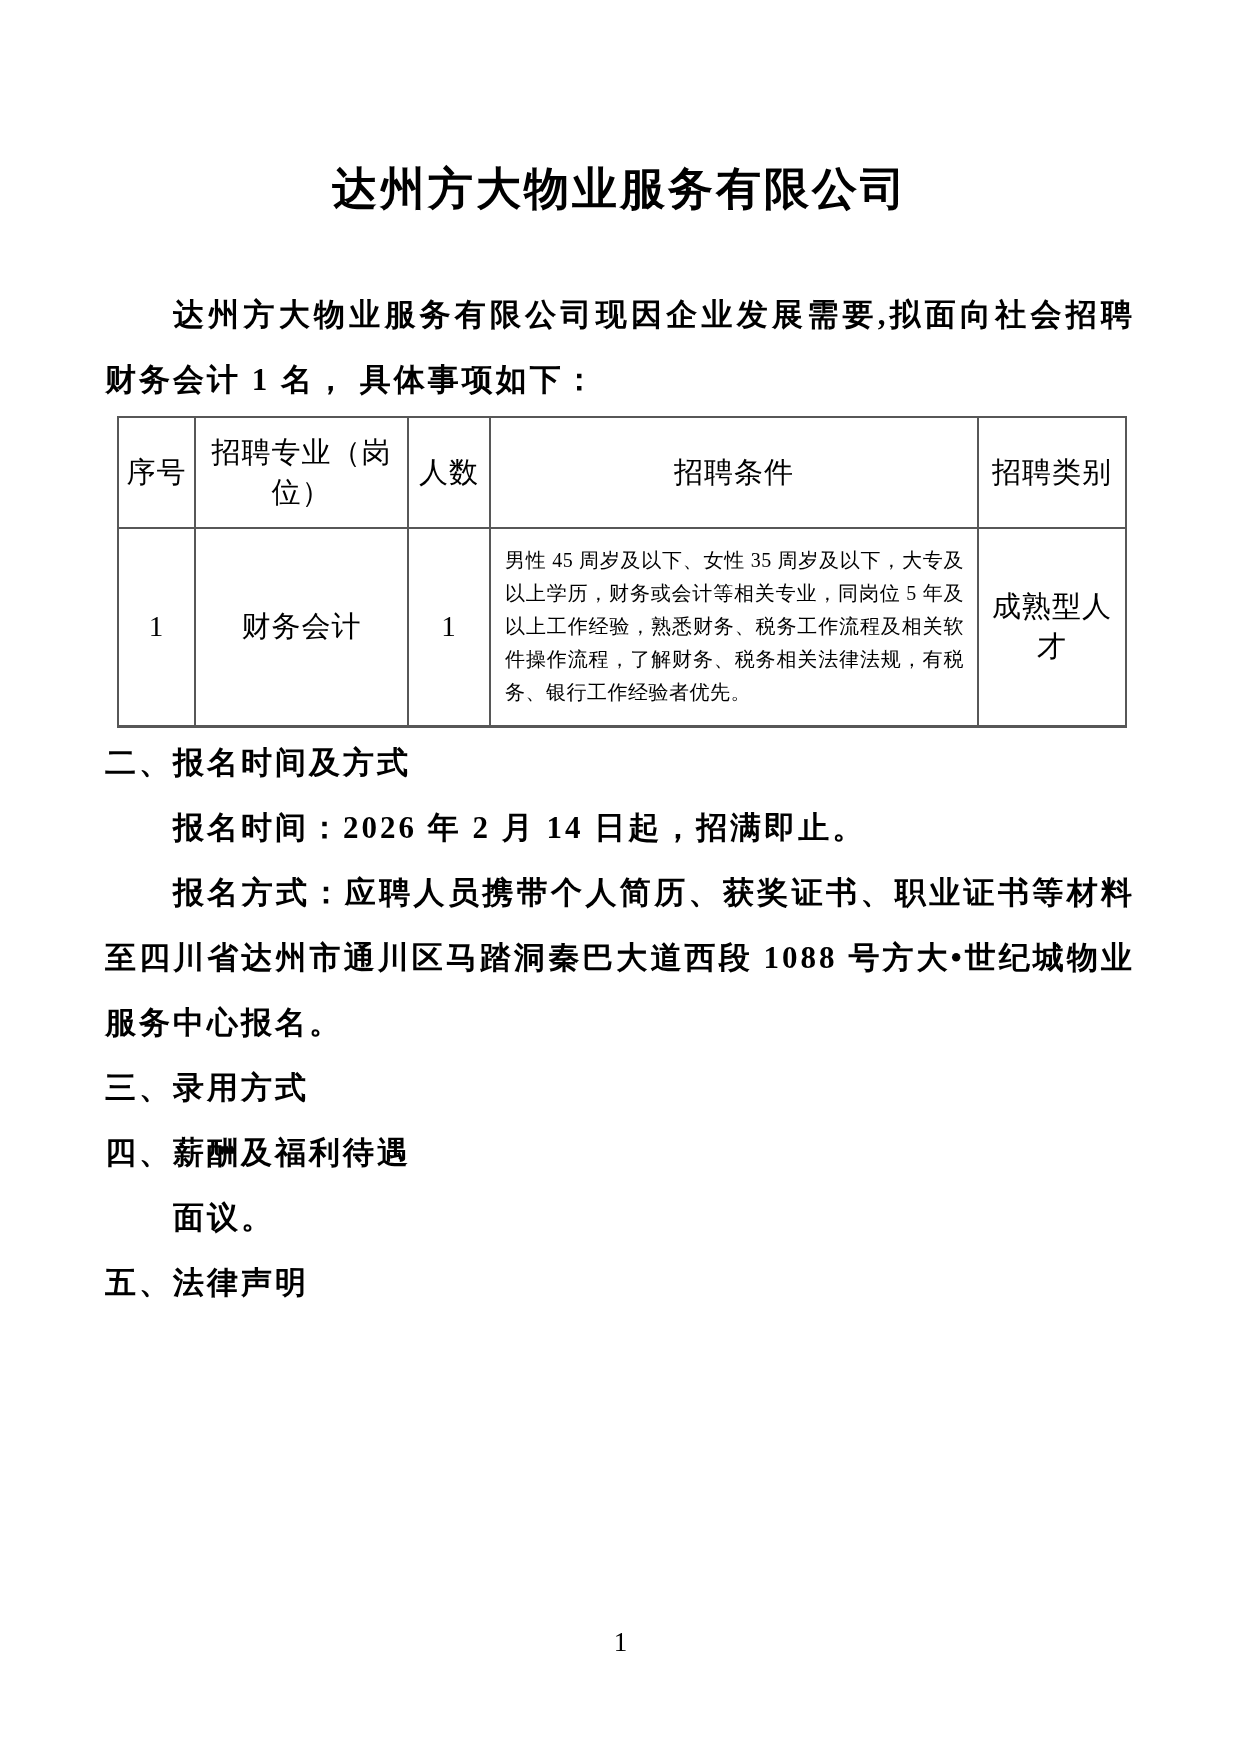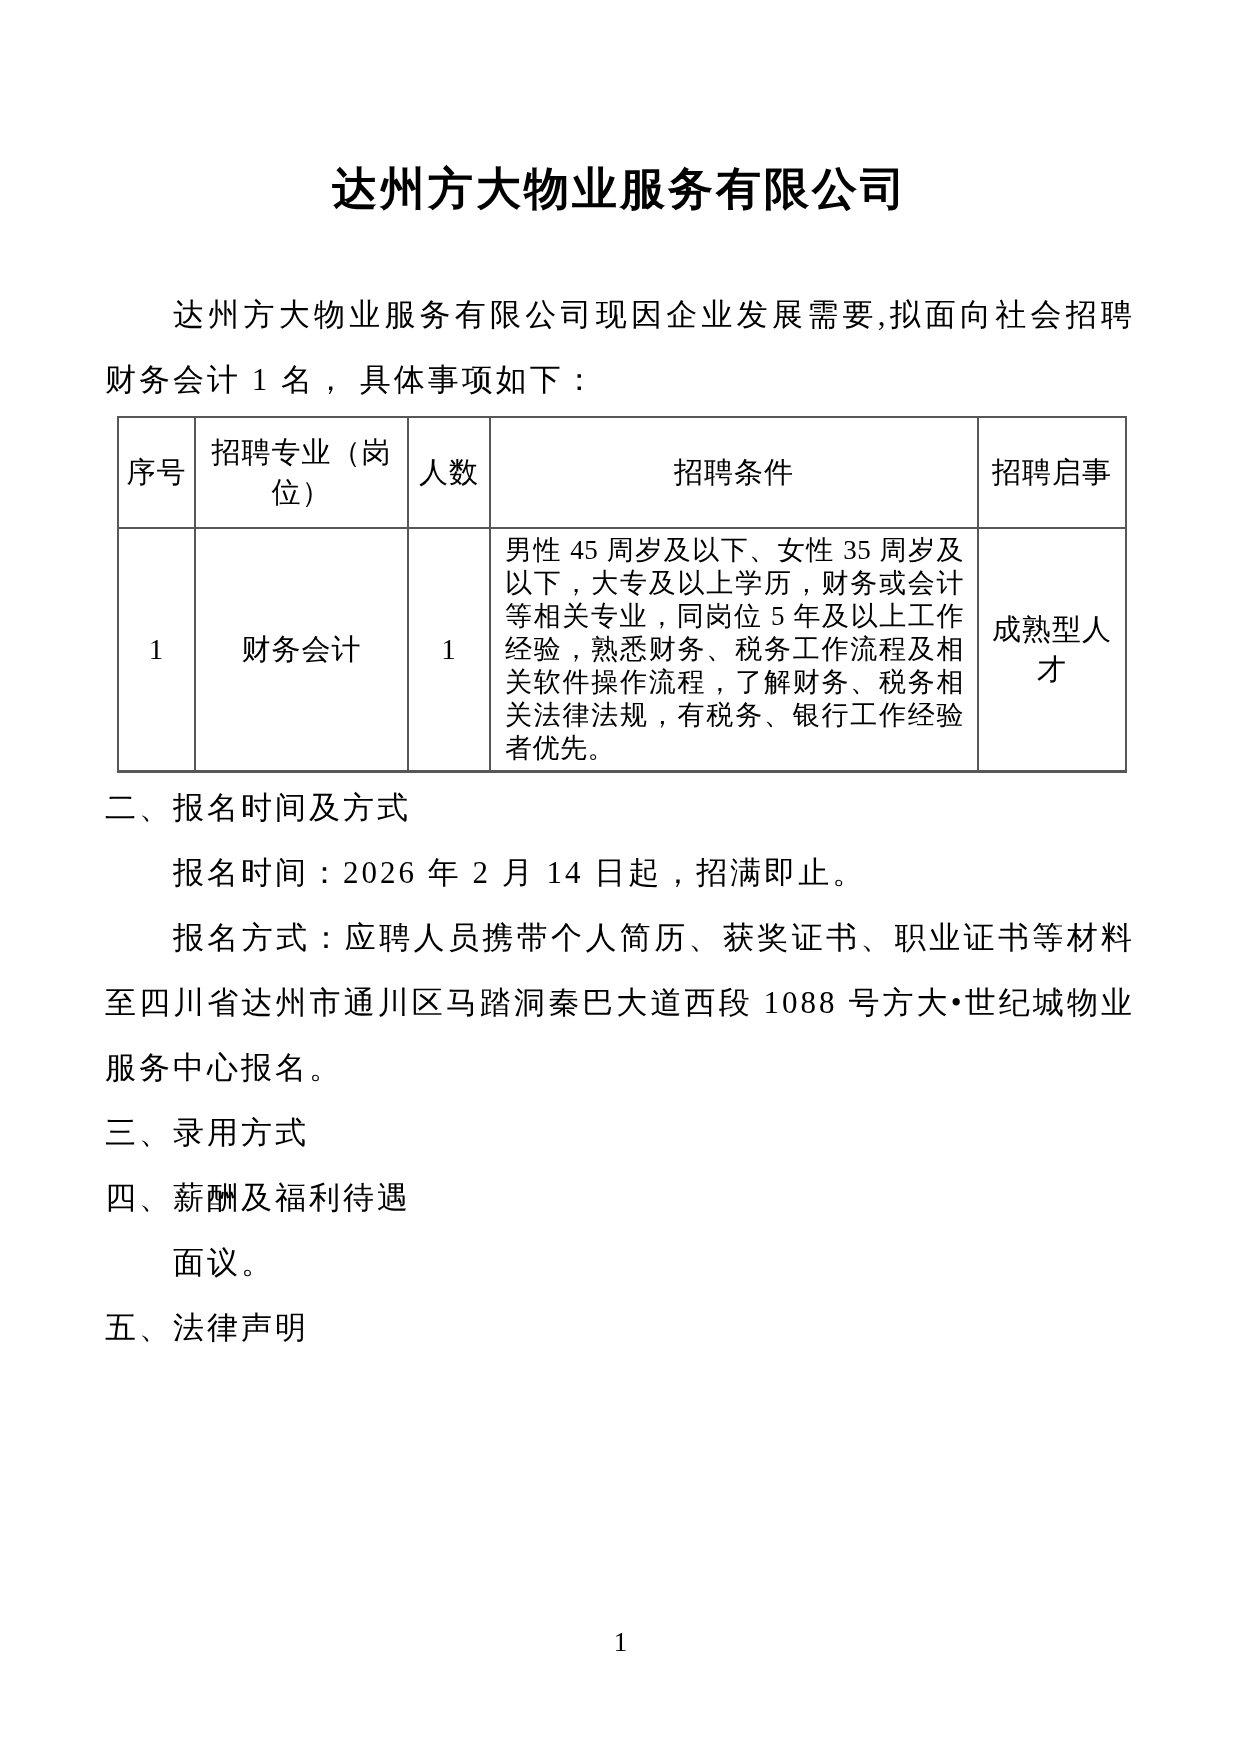--- a/index.html
+++ b/index.html
@@ -18,21 +18,21 @@
   .title {
     text-align: center;
     font-size: 45px;
     font-weight: bold;
     line-height: 62px;
     letter-spacing: 3px;
   }
   .subtitle { margin-top: 30px; }
   .para, .sec {
     font-size: 31px;
-    font-weight: normal;
+    font-weight: bold;
     line-height: 65px;
     letter-spacing: 3px;
     margin: 0;
     text-align: justify;
   }
   .intro { margin-top: 62px; }
   .intro, .indent { text-indent: 68px; }
   .recruit-table {
     border-collapse: collapse;
     table-layout: fixed;
@@ -47,21 +47,21 @@
     font-weight: normal;
     text-align: center;
     vertical-align: middle;
     padding: 0;
     letter-spacing: 1px;
   }
   .recruit-table th { height: 111px; font-size: 29px; }
   .recruit-table td { height: 198px; font-size: 29px; }
   td.cond {
     text-align: justify;
-    font-size: 27px;
+    font-size: 20px;
     line-height: 33px;
     padding: 5px 13px 5px 14px;
     letter-spacing: 0.5px;
   }
   .after-table { margin-top: 2px; }
   .pagenum {
     position: absolute;
     top: 1626px;
     left: 0;
     width: 1241px;
@@ -87,21 +87,21 @@
       <col style="width:82px">
       <col style="width:488px">
       <col style="width:148px">
     </colgroup>
     <thead>
       <tr>
         <th>序号</th>
         <th>招聘专业（岗位）</th>
         <th>人数</th>
         <th>招聘条件</th>
-        <th>招聘启事</th>
+        <th>招聘类别</th>
       </tr>
     </thead>
     <tbody>
       <tr>
         <td>1</td>
         <td>财务会计</td>
         <td>1</td>
         <td class="cond">男性 45 周岁及以下、女性 35 周岁及以下，大专及以上学历，财务或会计等相关专业，同岗位 5 年及以上工作经验，熟悉财务、税务工作流程及相关软件操作流程，了解财务、税务相关法律法规，有税务、银行工作经验者优先。</td>
         <td>成熟型人才</td>
       </tr>

